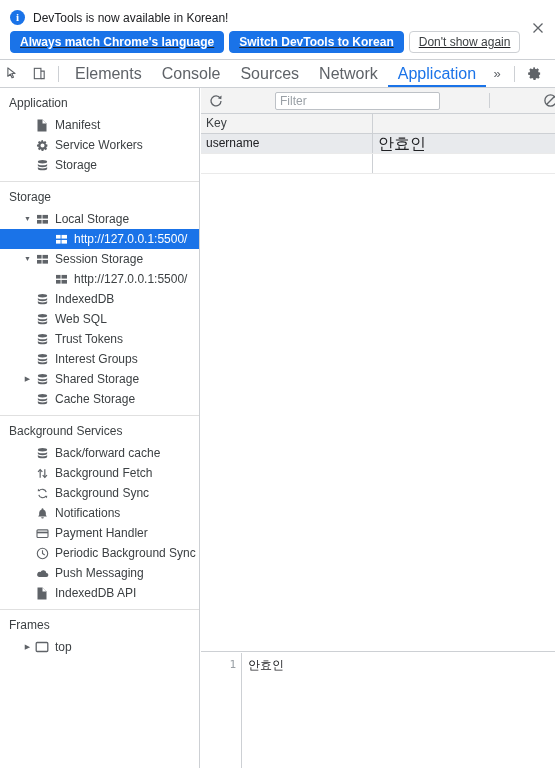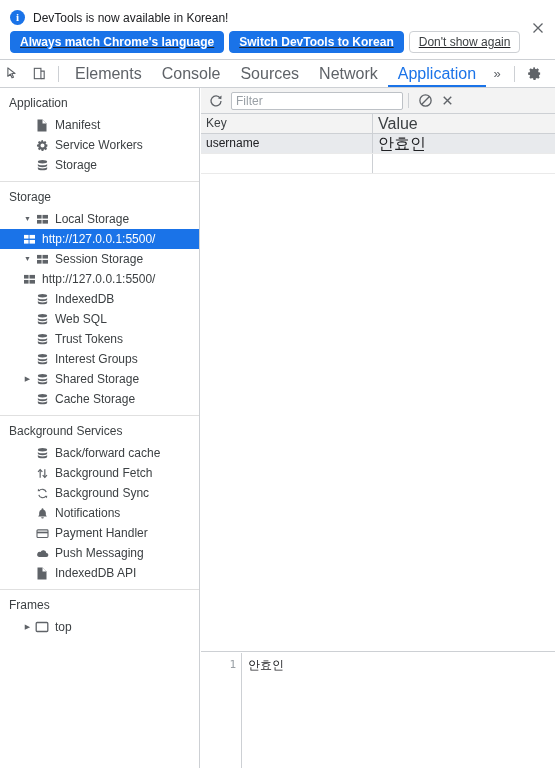--- a/index.html
+++ b/index.html
@@ -194,21 +194,21 @@
     width: 18px;
     flex: none;
     display: flex;
     align-items: center;
     justify-content: center;
     color: #5f6368;
   }
   .sb-item.selected .sb-ico { color: #ffffff; }
   .sb-label { padding-left: 4px; }
   .ind-1 { padding-left: 22px; }
-  .ind-2 { padding-left: 20px; }
+  .ind-2 { padding-left: 52px; }
 
   
   .panel {
     position: absolute;
     left: 201px; top: 88px;
     width: 354px;
     height: 680px;
     background: #ffffff;
     box-sizing: border-box;
     overflow: hidden;
@@ -217,20 +217,21 @@
     position: absolute;
     left: 0; top: 0;
     width: 354px;
     height: 26px;
     background: #f3f3f3;
     border-bottom: 1px solid #cdd0d4;
     box-sizing: border-box;
     display: flex;
     align-items: center;
     padding-left: 4px;
+    gap: 44px;
   }
   .pt-icon {
     width: 22px; height: 22px;
     display: flex;
     align-items: center;
     justify-content: center;
     color: #5f6368;
     cursor: pointer;
     flex: none;
   }
@@ -265,20 +266,21 @@
     box-sizing: border-box;
     border-bottom: 1px solid #cdd0d4;
     overflow: hidden;
   }
   .dt-head {
     display: flex;
     height: 20px;
     background: #f3f3f3;
     border-bottom: 1px solid #cdd0d4;
     box-sizing: border-box;
+    flex-direction: column;
   }
   .dt-row {
     display: flex;
     height: 20px;
     box-sizing: border-box;
     border-bottom: 1px solid #eaeaea;
     cursor: pointer;
   }
   .dt-row.selected { background: #e8eaed; }
   .dt-cell-key {
@@ -650,20 +652,30 @@
       <span class="sb-arrow"></span>
       <span class="sb-ico">
         <svg width="13" height="11" viewBox="0 0 14 12">
             <rect x="1" y="2" width="12" height="8.4" rx="1" fill="none" stroke="#5f6368" stroke-width="1.2"></rect>
             <rect x="1" y="4" width="12" height="1.8" fill="#5f6368"></rect>
           </svg>
       </span>
       <span class="sb-label">Payment Handler</span>
     </div>
 
+    <div class="sb-item ind-1">
+      <span class="sb-arrow"></span>
+      <span class="sb-ico">
+        <svg width="13" height="13" viewBox="0 0 14 14">
+            <circle cx="7" cy="7" r="5.6" fill="none" stroke="#5f6368" stroke-width="1.2"></circle>
+            <path d="M7 3.6 V7 L9.4 8.6" stroke="#5f6368" stroke-width="1.2" fill="none"></path>
+          </svg>
+      </span>
+      <span class="sb-label">Periodic Background Sync</span>
+    </div>
 
     <div class="sb-item ind-1">
       <span class="sb-arrow"></span>
       <span class="sb-ico">
         <svg width="13" height="11" viewBox="0 0 14 12">
             <path fill="#5f6368" d="M11.2 5.4a3.4 3.4 0 0 0-6.4-1A2.8 2.8 0 0 0 3.2 9.8h8a2.2 2.2 0 0 0 0-4.4z"></path>
           </svg>
       </span>
       <span class="sb-label">Push Messaging</span>
     </div>

